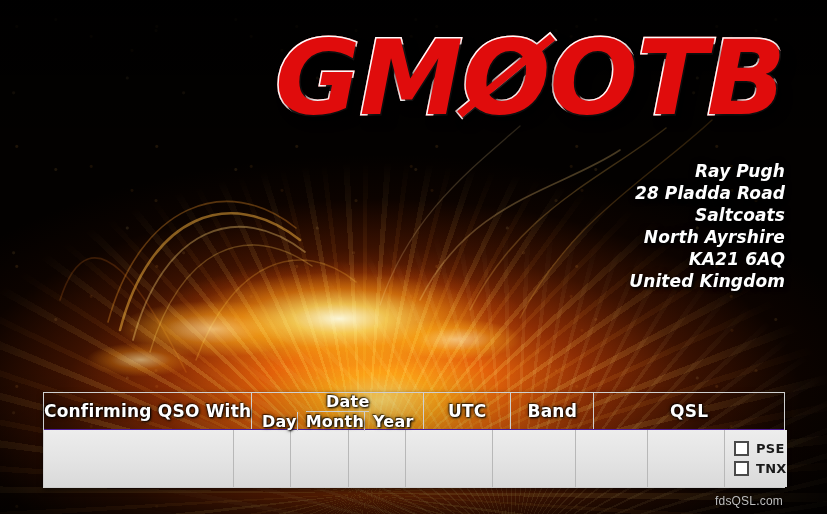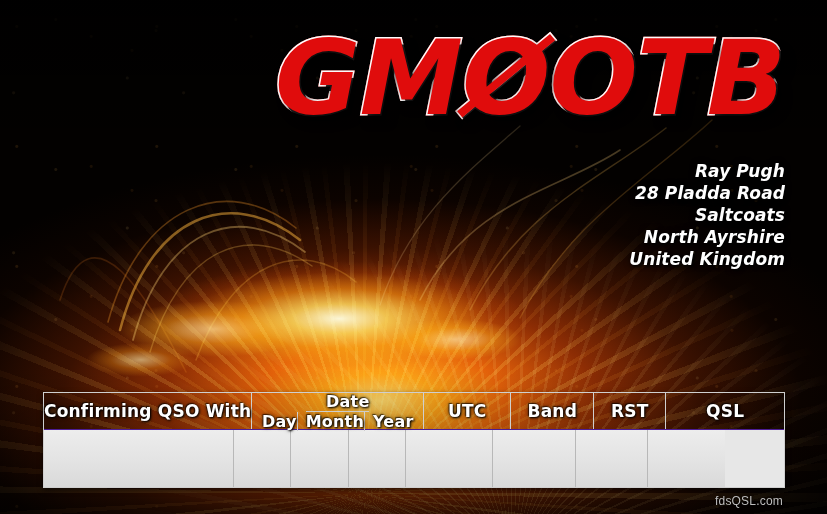--- a/index.html
+++ b/index.html
@@ -226,51 +226,61 @@
   <div class="sun-layer sun-grain"></div>
   <div class="sun-layer sun-vignette"></div>
 
   <div class="callsign">GMØOTB</div>
 
   <div class="address">
     <div>Ray Pugh</div>
     <div>28 Pladda Road</div>
     <div>Saltcoats</div>
     <div>North Ayrshire</div>
+    <div>KA21 6AQ</div>
     <div>United Kingdom</div>
   </div>
 
   <div class="log">
 
     <div class="log-head">
       <div class="hc" style="flex:0 0 190px">Confirming QSO With</div>
 
       <div class="hc date-col" style="flex:0 0 172px">
         <div class="date-top">Date</div>
         <div class="date-sub">
           <div>Day</div>
           <div>Month</div>
           <div>Year</div>
         </div>
       </div>
 
       <div class="hc" style="flex:0 0 87px">UTC</div>
       <div class="hc" style="flex:0 0 83px">Band</div>
-      <div class="hc" style="flex:0 0 72px">RST</div>
       <div class="hc" style="flex:1 1 auto">QSL</div>
     </div>
 
     <div class="log-body">
       <div class="bc" style="flex:0 0 190px"></div>
       <div class="bc" style="flex:0 0 57px"></div>
       <div class="bc" style="flex:0 0 58px"></div>
       <div class="bc" style="flex:0 0 57px"></div>
       <div class="bc" style="flex:0 0 87px"></div>
       <div class="bc" style="flex:0 0 83px"></div>
       <div class="bc" style="flex:0 0 72px"></div>
       <div class="bc" style="flex:0 0 77px"></div>
 
+      <div class="bc qsl-cell" style="flex:1 1 auto">
+        <div class="qsl-row">
+          <span class="chk"></span>
+          <span class="chk-label">PSE</span>
+        </div>
+        <div class="qsl-row">
+          <span class="chk"></span>
+          <span class="chk-label">TNX</span>
+        </div>
+      </div>
     </div>
   </div>
 
   <div class="watermark">fdsQSL.com</div>
 
 </div>
 
 </body></html>

